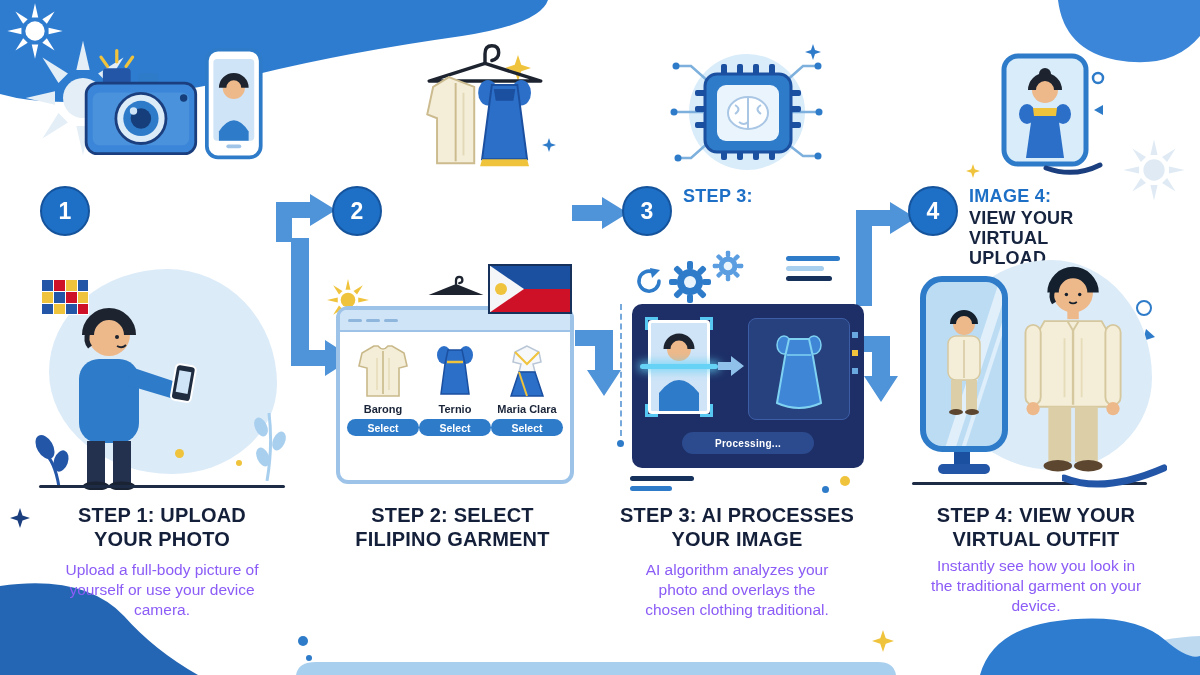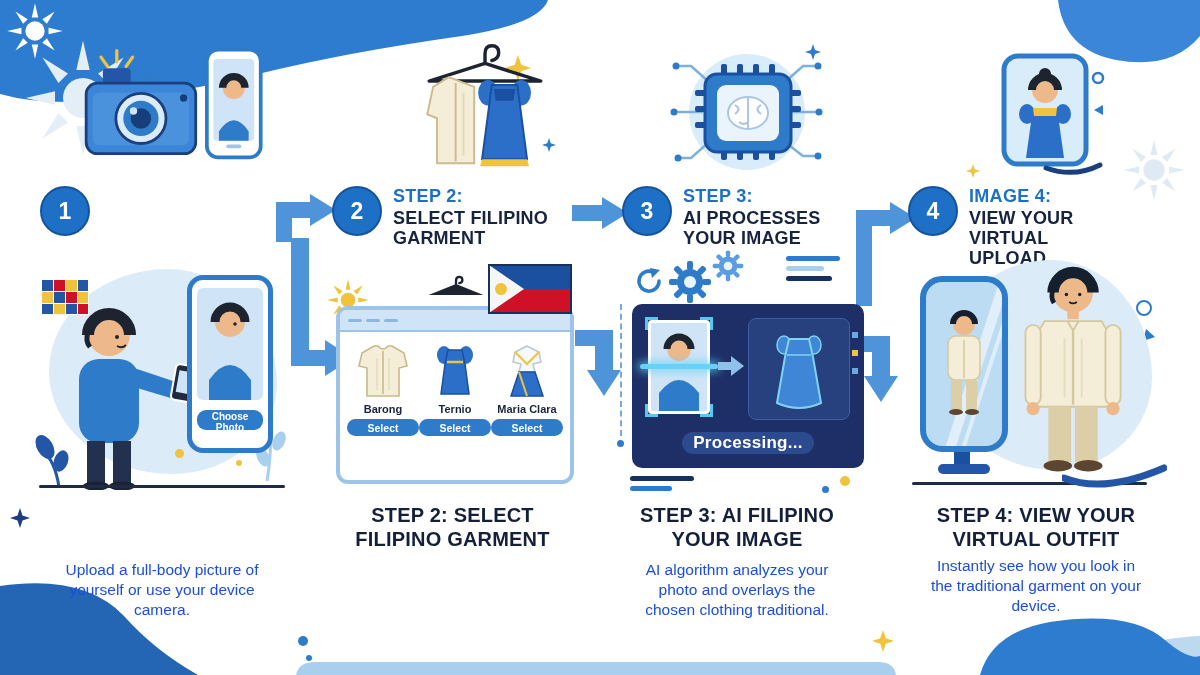--- a/index.html
+++ b/index.html
@@ -5,34 +5,34 @@
   html,body{margin:0;padding:0}
   body{width:1200px;height:675px;font-family:"Liberation Sans",sans-serif;background:#fff}
   #canvas{position:relative;width:1200px;height:675px;overflow:hidden;background:#fff}
   .abs{position:absolute}
   .badge{width:46px;height:46px;border-radius:50%;background:#1e6fc6;border:2px solid #15549c;color:#fff;
          font-size:23px;font-weight:bold;display:flex;align-items:center;justify-content:center;flex:0 0 auto}
   .step-head{display:flex;gap:11px;align-items:flex-start}
   .step-title{font-size:18px;font-weight:800;color:#1e6fc6;letter-spacing:.3px;line-height:1.15}
   .step-sub{font-size:18px;font-weight:800;color:#16243f;letter-spacing:.2px;line-height:1.12;margin-top:1px}
   .heading{font-size:20px;font-weight:800;color:#141f3a;text-align:center;line-height:1.18;letter-spacing:.2px}
-  .desc{font-size:15.5px;color:#1d4ed8;text-align:center;line-height:1.3}
+  .desc{font-size:15.5px;color:#8b5cf6;text-align:center;line-height:1.3}
   .pill{background:#2e7bc9;color:#fff;border:none;border-radius:9px;font-weight:bold;font-family:inherit;cursor:pointer}
   .wardrobe{background:#fff;border:4px solid #9dc4e8;border-radius:12px}
   .wardrobe-header{height:20px;background:#cfe4f6;border-bottom:2px solid #9dc4e8;border-radius:6px 6px 0 0;
                    display:flex;align-items:center;gap:4px;padding-left:8px}
   .wh-line{width:14px;height:3px;background:#8fb6dc;border-radius:2px}
   .gcard{display:flex;flex-direction:column;align-items:center;width:70px}
   .gname{font-size:11px;font-weight:bold;color:#1a2438;margin:3px 0 4px;white-space:nowrap}
   .select-btn{width:72px;height:17px;font-size:10.5px;display:flex;align-items:center;justify-content:center}
   .aiwin{background:#1d2f66;border-radius:10px}
   .photo-card{background:#cfe4f7;border:3px solid #fff;border-radius:4px}
   .corner{position:absolute;width:10px;height:10px;border-color:#57c8f2;border-style:solid}
   .scanline{position:absolute;background:#66d2f5;box-shadow:0 0 10px 2px rgba(102,210,245,.85);border-radius:3px}
-  .proc{background:#2c4a8e;border-radius:12px;color:#fff;font-size:17px;font-weight:bold;
+  .proc{background:#2c4a8e;border-radius:12px;color:#fff;font-size:10px;font-weight:bold;
         display:flex;align-items:center;justify-content:center;letter-spacing:.3px}
   .dot{border-radius:50%}
   .bar{border-radius:3px}
   .blob{border-radius:52% 48% 46% 54% / 50% 56% 44% 50%;background:#dcebf8}
   .ground{background:#1d2b45;height:2.5px;border-radius:2px}
 </style>
 </head>
 <body>
 
 <div id="canvas">
@@ -246,59 +246,45 @@
         <circle cx="133" cy="87" r="8" fill="#eeb98a"></circle>
         <g transform="rotate(10 136 80)">
           <rect x="126" y="60" width="20" height="36" rx="4" fill="#1f2b3f" stroke="#ffffff" stroke-width="2"></rect>
           <rect x="130" y="66" width="12" height="22" fill="#cfe4f7"></rect>
         </g>
         <rect x="40" y="136" width="18" height="44" fill="#24314e"></rect>
         <rect x="66" y="136" width="18" height="44" fill="#24314e"></rect>
         <ellipse cx="49" cy="181" rx="13" ry="4.5" fill="#1a2333"></ellipse>
         <ellipse cx="75" cy="181" rx="13" ry="4.5" fill="#1a2333"></ellipse>
       </svg>
-      <div class="abs" style="left:152px;top:22px;width:86px;height:178px;background:#fff;border:5px solid #2e7bc9;border-radius:16px;box-sizing:border-box">
-        <div class="abs" style="left:5px;top:8px;width:66px;height:112px;background:#cfe4f7;border-radius:6px;overflow:hidden">
-          <svg width="66" height="112" viewBox="0 0 66 112">
-            <circle cx="33" cy="34" r="15" fill="#eeb98a"></circle>
-            <path d="M18,34 a15,15 0 0 1 30,0" stroke="#1d2430" stroke-width="9" fill="none"></path>
-            <circle cx="38" cy="36" r="1.8" fill="#1d2430"></circle>
-            <path d="M12,92 q21,-30 42,0 l0,20 -42,0 z" fill="#2e7bc9"></path>
-          </svg>
-        </div>
-        <button class="pill abs" style="left:5px;top:130px;width:66px;height:20px;font-size:10px">Choose Photo</button>
-      </div>
       <div class="abs ground" style="left:4px;top:232px;width:246px"></div>
       <div class="abs dot" style="left:140px;top:196px;width:9px;height:9px;background:#f0c33c"></div>
     </div>
 
+    <div class="abs heading" style="left:57px;top:504px;width:210px">STEP 1: UPLOAD YOUR PHOTO</div>
     <div class="abs desc" style="left:56px;top:560px;width:212px">Upload a full-body picture of yourself or use your device camera.</div>
   </div>
 
   <div class="abs" style="left:300px;top:0;width:290px;height:675px">
 
     <svg class="abs" width="150" height="137" viewBox="0 0 150 140" style="left:110px;top:38px">
       <path d="M75,26 L75,16 Q75,8 82,8 Q89,8 89,15 Q89,21 82,23" fill="none" stroke="#1d2430" stroke-width="3.5" stroke-linecap="round"></path>
       <path d="M75,26 L18,44 L132,44 Z" fill="none" stroke="#1d2430" stroke-width="3.5" stroke-linejoin="round"></path>
       <path d="M38,40 L22,50 L16,78 L26,82 L26,128 L64,128 L64,50 Z" fill="#f4eed9" stroke="#cbbb8e" stroke-width="2"></path>
       <line x1="45" y1="46" x2="45" y2="126" stroke="#cbbb8e" stroke-width="2"></line>
       <line x1="53" y1="56" x2="53" y2="120" stroke="#e3d9b8" stroke-width="2"></line>
       <ellipse cx="78" cy="56" rx="10" ry="13" fill="#2b6fc8"></ellipse>
       <ellipse cx="112" cy="56" rx="10" ry="13" fill="#2b6fc8"></ellipse>
       <path d="M82,48 L108,48 L118,124 L72,124 Z" fill="#2b6fc8" stroke="#1b4fa0" stroke-width="2"></path>
       <path d="M72,124 L118,124 L120,131 L70,131 Z" fill="#f0c33c"></path>
       <path d="M84,52 L106,52 L104,64 L86,64 Z" fill="#1b4fa0"></path>
     </svg>
 
     <div class="abs step-head" style="left:32px;top:186px;width:250px">
       <div class="badge">2</div>
-      <div>
-        <div class="step-title">STEP 2:</div>
-        <div class="step-sub" style="width:175px">SELECT FILIPINO GARMENT</div>
-      </div>
     </div>
 
     <div class="abs" style="left:36px;top:262px;width:240px;height:232px">
       <svg class="abs" width="44" height="44" viewBox="0 0 90 90" style="left:-10px;top:16px">
         <g fill="#f0c33c">
             <circle cx="45" cy="45" r="15"></circle>
         <g>
               <polygon points="45,2 40,24 50,24"></polygon>
             </g>
             <g transform="rotate(45 45 45)">
@@ -419,21 +405,20 @@
         <ellipse cx="83" cy="71" rx="20" ry="16" fill="#ffffff" stroke="#a9c6e4" stroke-width="2"></ellipse>
         <path d="M83,56 L83,86 M70,63 q7,4 0,9 M96,63 q-7,4 0,9 M74,80 q5,4 9,0" stroke="#a9c6e4" stroke-width="2" fill="none"></path>
       </g>
       <polygon points="148,2 150,8 156,10 150,12 148,18 146,12 140,10 146,8" fill="#2e7bc9"></polygon>
     </svg>
 
     <div class="abs step-head" style="left:32px;top:186px;width:250px">
       <div class="badge">3</div>
       <div>
         <div class="step-title">STEP 3:</div>
-        <div class="step-sub" style="width:150px">AI PROCESSES YOUR IMAGE</div>
       </div>
     </div>
 
     <div class="abs" style="left:28px;top:248px;width:252px;height:252px">
       <svg class="abs" width="30" height="30" viewBox="0 0 30 30" style="left:16px;top:18px">
         <path d="M25,15 a10,10 0 1 1 -6,-9" fill="none" stroke="#2e7bc9" stroke-width="3.5" stroke-linecap="round"></path>
         <polygon points="16,2 26,4 18,12" fill="#2e7bc9"></polygon>
       </svg>
       <svg class="abs" width="44" height="44" viewBox="0 0 44 44" style="left:50px;top:12px">
         <g fill="#2e7bc9">
@@ -504,21 +489,21 @@
         </div>
         <div class="abs proc" style="left:50px;top:128px;width:132px;height:22px">Processing...</div>
       </div>
 
       <div class="abs bar" style="left:12px;top:228px;width:64px;height:5px;background:#16325c"></div>
       <div class="abs bar" style="left:12px;top:238px;width:42px;height:5px;background:#2e7bc9"></div>
       <div class="abs dot" style="left:222px;top:228px;width:10px;height:10px;background:#f0c33c"></div>
       <div class="abs dot" style="left:204px;top:238px;width:7px;height:7px;background:#2e7bc9"></div>
     </div>
 
-    <div class="abs heading" style="left:21px;top:504px;width:252px">STEP 3: AI FILIPINO YOUR IMAGE</div>
+    <div class="abs heading" style="left:21px;top:504px;width:252px">STEP 3: AI PROCESSES YOUR IMAGE</div>
     <div class="abs desc" style="left:42px;top:560px;width:210px">AI algorithm analyzes your photo and overlays the chosen clothing traditional.</div>
   </div>
 
   <div class="abs" style="left:880px;top:0;width:320px;height:675px">
 
     <svg class="abs" width="125" height="125" viewBox="0 0 125 125" style="left:110px;top:52px">
       <rect x="14" y="4" width="82" height="108" rx="14" fill="#d9ecfa" stroke="#2e7bc9" stroke-width="5"></rect>
       <circle cx="55" cy="22" r="6" fill="#1d2430"></circle>
       <circle cx="55" cy="38" r="13" fill="#eeb98a"></circle>
       <path d="M42,38 a13,13 0 0 1 26,0" stroke="#1d2430" stroke-width="8" fill="none"></path>

